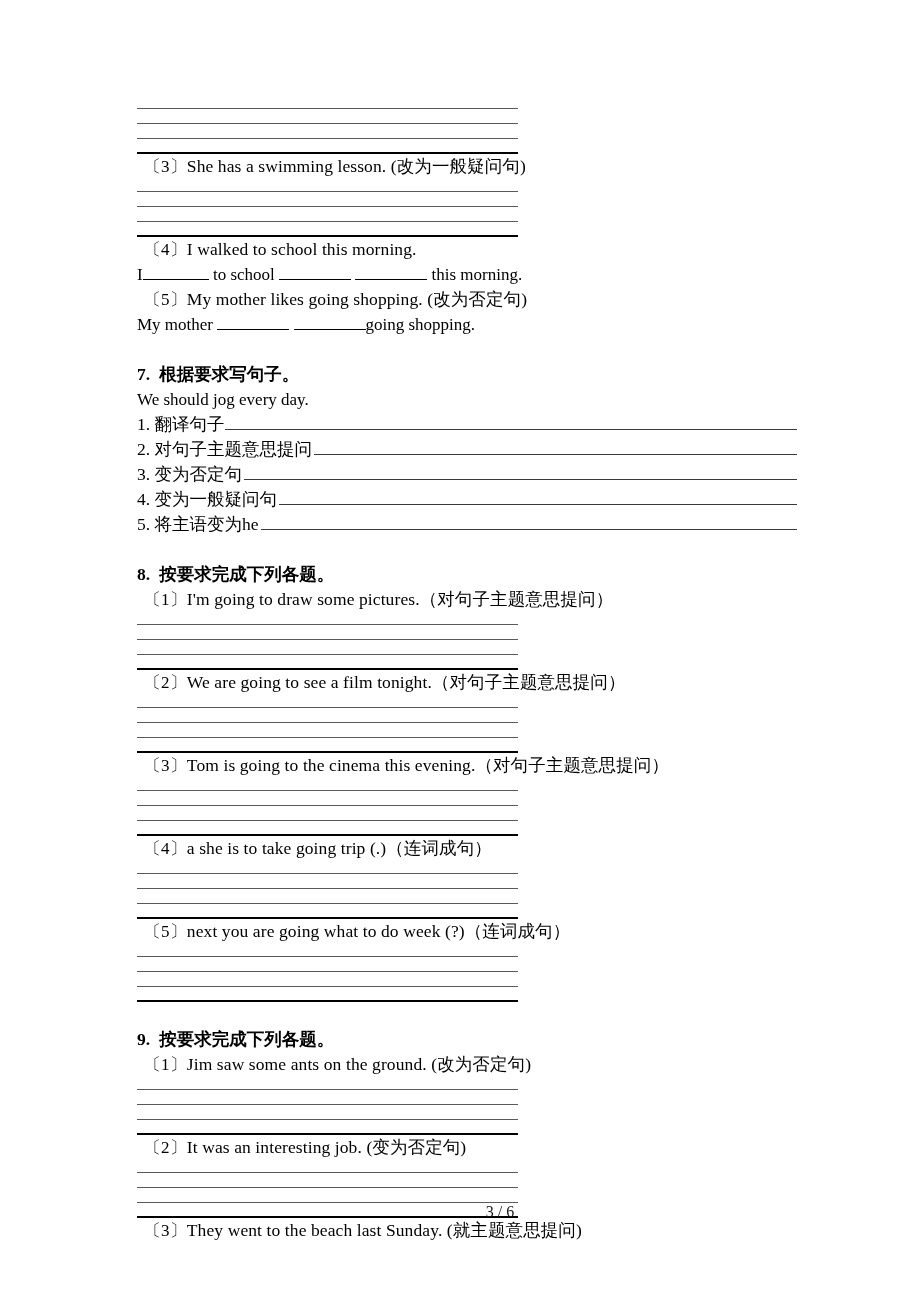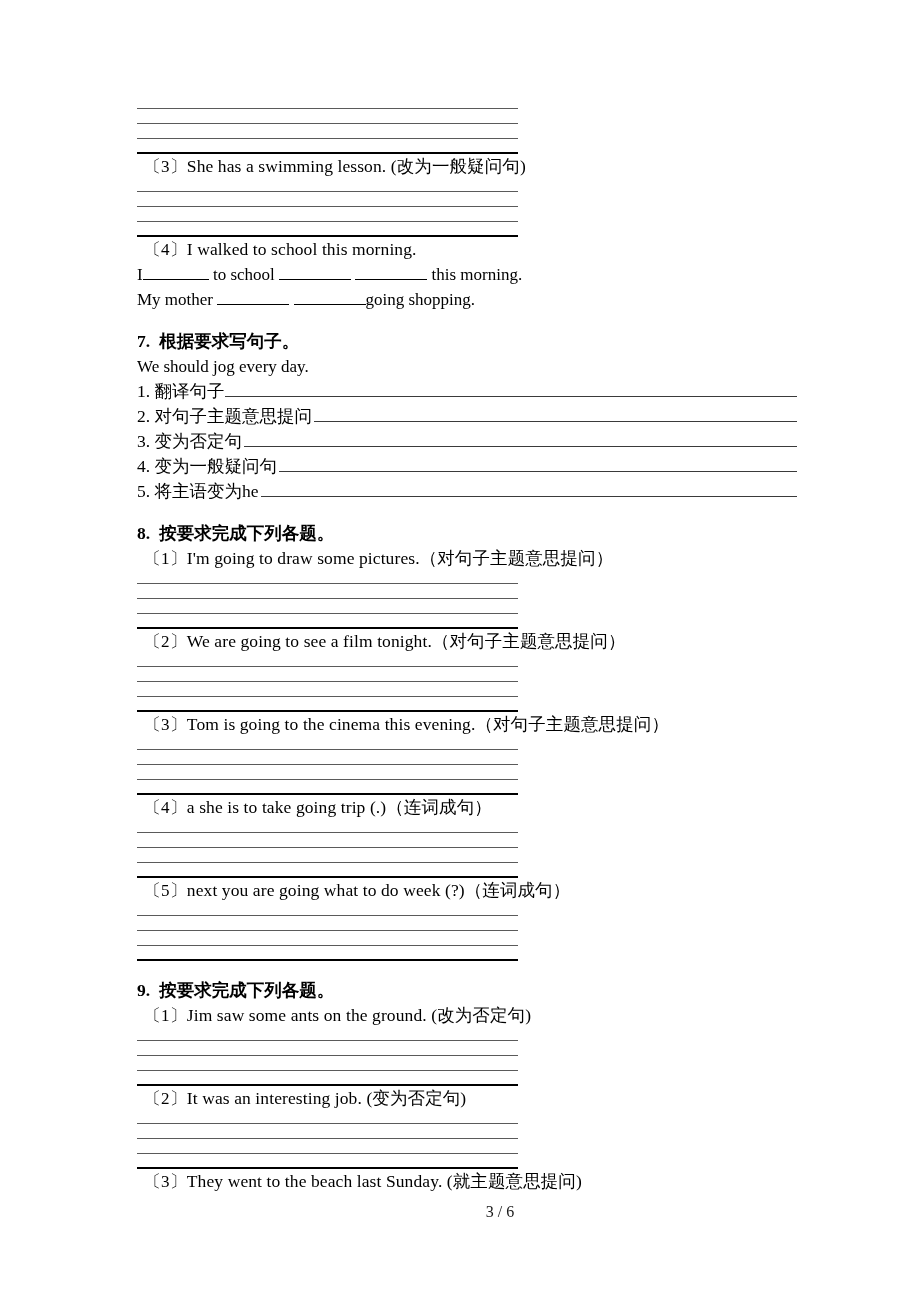--- a/index.html
+++ b/index.html
@@ -40,21 +40,21 @@
     font-size: 17px;
   }
   .indent {
     padding-left: 7px;
   }
   .sec-head {
     font-weight: bold;
     font-size: 17.5px;
     line-height: 26px;
     white-space: nowrap;
-    margin-top: 16px;
+    margin-top: 24px;
   }
   .sec-head .sec-no {
     margin-right: 9px;
   }
   .plain {
     font-size: 17px;
     line-height: 25px;
     white-space: nowrap;
   }
 
@@ -143,20 +143,23 @@
       <span class="num">〔4〕</span><span>I walked to school this morning.</span>
     </div>
     <div class="plain">
       <span>I</span><span class="blank b-sm"></span>
       <span>to school</span>
       <span class="blank b-md"></span>
       <span class="blank b-md"></span>
       <span>this morning.</span>
     </div>
 
+    <div class="qline indent">
+      <span class="num">〔5〕</span><span>My mother likes going shopping. (改为否定句)</span>
+    </div>
     <div class="plain">
       <span>My mother</span>
       <span class="blank b-md"></span>
       <span class="blank b-md"></span><span>going shopping.</span>
     </div>
 
     <div class="sec-head">
       <span class="sec-no">7.</span><span>根据要求写句子。</span>
     </div>
     <div class="plain">We should jog every day.</div>

